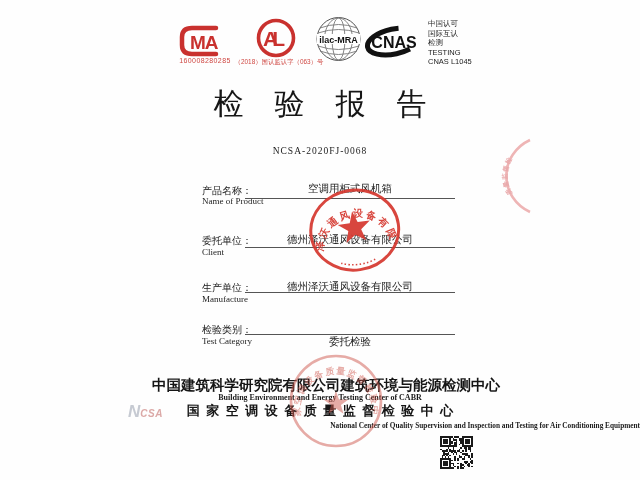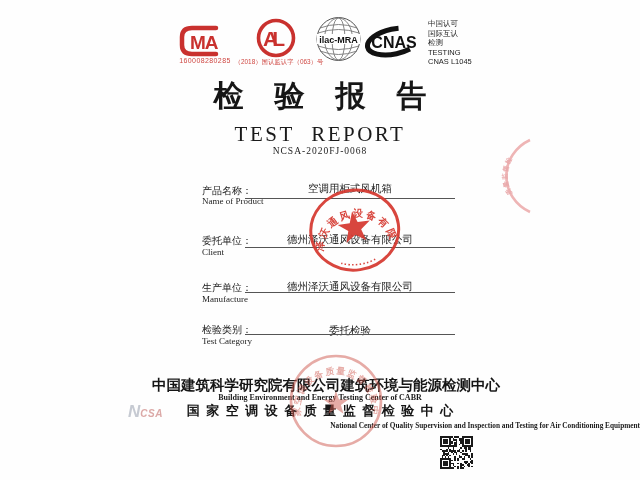--- a/index.html
+++ b/index.html
@@ -11,21 +11,21 @@
   
   .cma-logo{left:179px;top:25px;width:52px;height:32px;}
   .cma-number{left:171px;top:57px;width:68px;text-align:center;font-size:7px;color:#cf4742;letter-spacing:.4px;}
   .cal-logo{left:253px;top:18px;width:46px;height:40px;}
   .cal-caption{left:230px;top:58px;width:98px;text-align:center;font-size:6.4px;color:#cf4742;}
   .ilac-logo{left:315px;top:16px;width:47px;height:46px;}
   .cnas-logo{left:364px;top:25px;width:60px;height:33px;}
   .accred{left:428px;top:19px;font-size:7.5px;font-weight:normal;line-height:9.6px;color:#1b1b1b;}
 
   
-  .title-zh{top:76px;left:0;right:0;text-align:center;font-size:30px;font-weight:bold;color:#161616;}
+  .title-zh{top:84px;left:0;right:0;text-align:center;font-size:30px;font-weight:normal;color:#161616;}
   .title-zh span{display:inline-block;letter-spacing:31px;margin-right:-31px;}
   .title-en{top:122px;left:0;right:0;text-align:center;font-size:21px;letter-spacing:2.5px;word-spacing:9px;color:#1a1a1a;}
   .report-no{top:146px;left:0;right:0;text-align:center;font-size:9.5px;letter-spacing:1px;color:#222;}
 
   
   .f-zh{left:202px;font-size:10px;color:#222;}
   .f-en{left:202px;font-size:9px;color:#222;}
   .f-line{left:245px;width:210px;height:0;border-top:1px solid #555;}
   .f-val{left:245px;width:210px;text-align:center;font-size:10.5px;color:#222;}
 
@@ -86,41 +86,40 @@
     <div>中国认可</div>
     <div>国际互认</div>
     <div>检测</div>
     <div>TESTING</div>
     <div>CNAS L1045</div>
   </div>
 
   <div class="abs title-zh">
     <span>检验报告</span>
   </div>
-  <div class="abs title-en serif">TEST REPORT</div>
   <div class="abs report-no serif">NCSA-2020FJ-0068</div>
 
   <div class="abs f-zh" style="top:184px">产品名称：</div>
   <div class="abs f-en serif" style="top:196px">Name of Product</div>
   <div class="abs f-val" style="top:182px">空调用柜式风机箱</div>
   <div class="abs f-line" style="top:198px"></div>
 
   <div class="abs f-zh" style="top:234px">委托单位：</div>
   <div class="abs f-en serif" style="top:247px">Client</div>
   <div class="abs f-val" style="top:233px">德州泽沃通风设备有限公司</div>
   <div class="abs f-line" style="top:247px"></div>
 
   <div class="abs f-zh" style="top:281px">生产单位：</div>
   <div class="abs f-en serif" style="top:294px">Manufacture</div>
   <div class="abs f-val" style="top:280px">德州泽沃通风设备有限公司</div>
   <div class="abs f-line" style="top:292px"></div>
 
   <div class="abs f-zh" style="top:323px">检验类别：</div>
   <div class="abs f-en serif" style="top:336px">Test Category</div>
-  <div class="abs f-val" style="top:324px">委托检验</div>
+  <div class="abs f-val" style="top:335px">委托检验</div>
   <div class="abs f-line" style="top:334px"></div>
 
   <div class="abs foot1">中国建筑科学研究院有限公司建筑环境与能源检测中心</div>
   <div class="abs foot2 serif">Building Environment and Energy Testing Center of CABR</div>
   <div class="abs ncsa-mark"><span class="ncsa-n">N</span><span class="ncsa-csa">CSA</span></div>
   <div class="abs foot3">
     <span>国家空调设备质量监督检验中心</span>
   </div>
   <div class="abs foot4 serif">National Center of Quality Supervision and Inspection and Testing for Air Conditioning Equipment</div>
 

